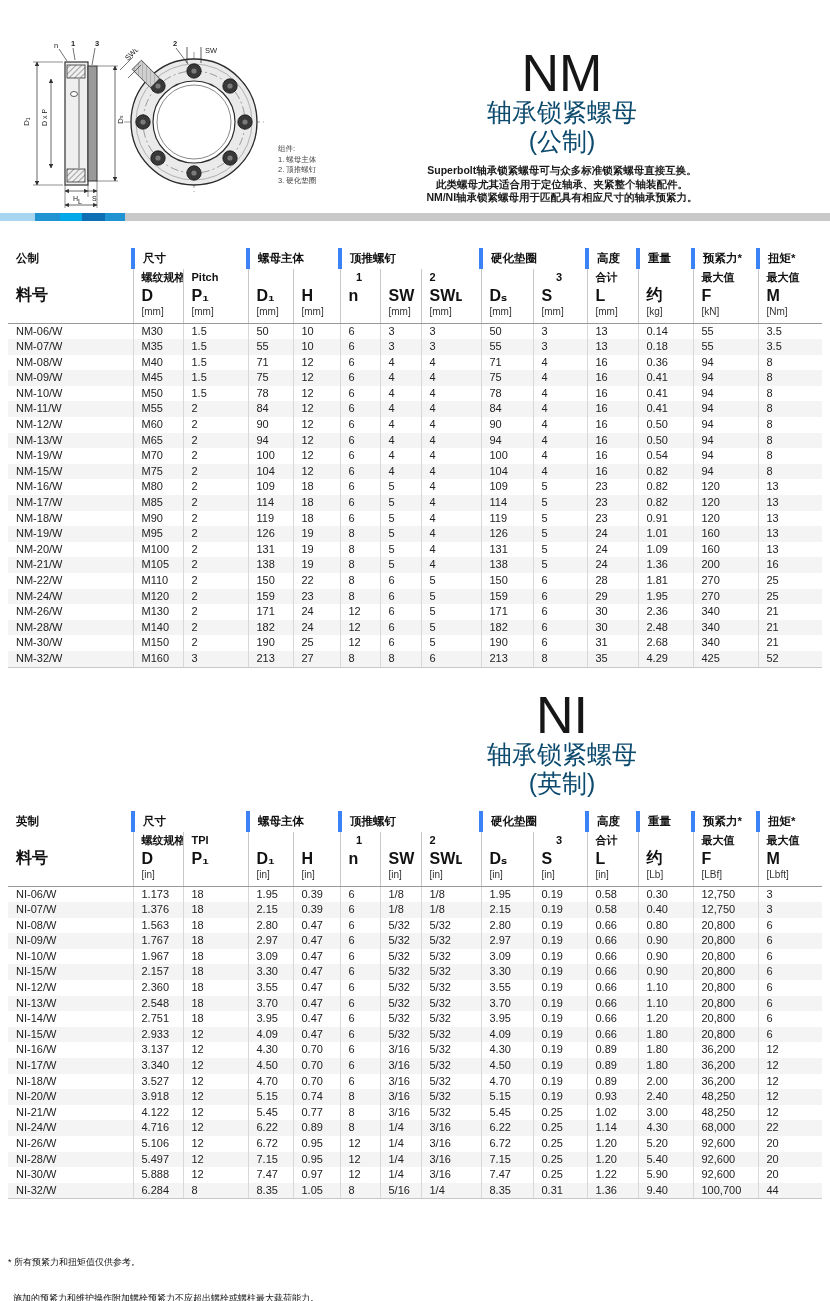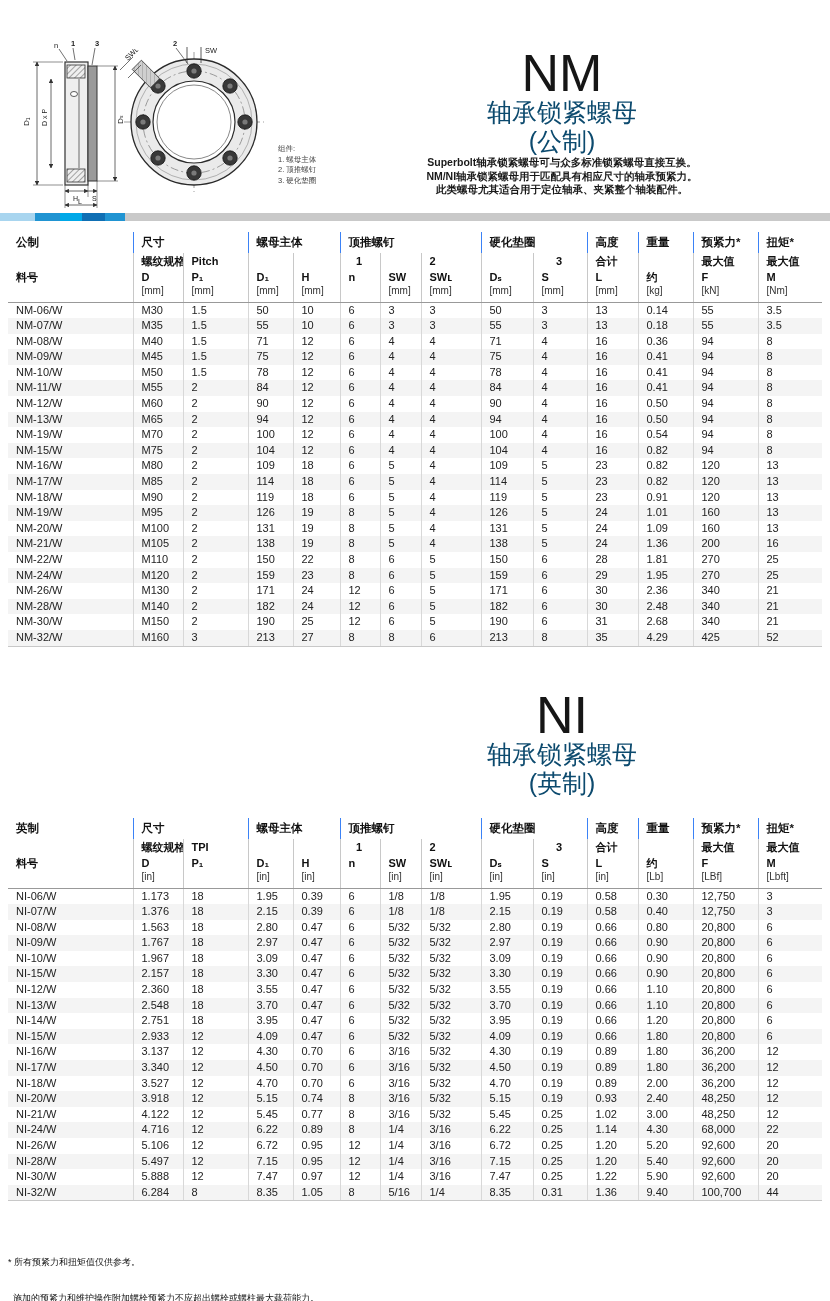--- a/index.html
+++ b/index.html
@@ -5,41 +5,41 @@
   html,body{margin:0;padding:0;background:#fff;}
   .page{position:relative;width:830px;height:1301px;background:#fff;overflow:hidden;
         font-family:"Liberation Sans","DejaVu Sans",sans-serif;color:#111;}
 
   
   .title-block{position:absolute;right:8px;width:520px;text-align:center;}
   .nm-block{top:48px;}
   .ni-block{top:690px;}
   .big-title{font-size:52px;font-weight:200;line-height:50px;color:#161616;}
   .sub-title{font-size:25px;font-weight:300;line-height:29px;color:#0c4a6e;}
-  .desc{font-size:10.5px;font-weight:600;line-height:13.5px;color:#1a1a1a;}
+  .desc{margin-top:8px;font-size:10.5px;font-weight:600;line-height:13.5px;color:#1a1a1a;}
 
   
   .color-bar{position:absolute;left:0;top:213px;width:830px;height:8px;display:flex;}
 
   
   .components{position:absolute;left:278px;top:96px;font-size:7.5px;line-height:10.5px;color:#444;margin-top:48px;}
 
   
   .drawing{position:absolute;left:16px;top:34px;}
   .drawing text{font-family:"Liberation Sans","DejaVu Sans",sans-serif;fill:#222;}
 
   
-  .spec-table{position:absolute;left:8px;border-collapse:collapse;table-layout:fixed;width:814px;}
+  .spec-table{position:absolute;left:8px;border-collapse:collapse;table-layout:fixed;width:814px;margin-top:16px;}
   .t-nm{top:232px;}
-  .t-ni{top:818px;}
+  .t-ni{top:795px;}
   .spec-table th,.spec-table td{box-sizing:border-box;text-align:left;font-weight:400;
       padding:0 2px 0 8px;white-space:nowrap;overflow:hidden;}
-  .spec-table .hrow1 th{height:21px;font-size:11.5px;font-weight:700;vertical-align:middle;border-left:1px solid #3b82f6;}
+  .spec-table .hrow1 th{height:21px;font-size:11.5px;font-weight:700;vertical-align:middle;border-left:4px solid #3b82f6;}
   .spec-table .hrow2 th{height:16px;font-size:11px;font-weight:700;border-left:1px solid #c8c8c8;}
-  .spec-table .hrow3 th{height:16px;font-size:11px;font-weight:700;border-left:1px solid #c8c8c8;}
+  .spec-table .hrow3 th{height:16px;font-size:16px;font-weight:700;border-left:1px solid #c8c8c8;}
   .spec-table .hrow4 th{height:17px;font-size:10px;font-weight:400;color:#333;vertical-align:top;
       border-left:1px solid #c8c8c8;border-bottom:1px solid #999;}
   .spec-table th:first-child,.spec-table td:first-child{border-left:none;}
   .spec-table tbody td{height:15.6px;font-size:11px;color:#222;border-left:1px solid #d8d8d8;line-height:15.6px;}
   .spec-table tbody tr:nth-child(even) td{background:#f4f4f4;}
   .spec-table tbody tr:last-child td{border-bottom:1px solid #c8c8c8;}
 
   
   .footnotes{position:absolute;left:8px;top:1232px;font-size:9px;line-height:12px;color:#111;white-space:pre;}
 </style>
@@ -164,22 +164,22 @@
     <div>2. 顶推螺钉</div>
     <div>3. 硬化垫圈</div>
   </div>
 
   <div class="title-block nm-block">
     <div class="big-title">NM</div>
     <div class="sub-title">轴承锁紧螺母</div>
     <div class="sub-title">(公制)</div>
     <div class="desc">
       <div>Superbolt轴承锁紧螺母可与众多标准锁紧螺母直接互换。</div>
+      <div>此类螺母尤其适合用于定位轴承、夹紧整个轴装配件。</div>
       <div>NM/NI轴承锁紧螺母用于匹配具有相应尺寸的轴承预紧力。</div>
-      <div>此类螺母尤其适合用于定位轴承、夹紧整个轴装配件。</div>
     </div>
   </div>
 
   <div class="color-bar">
       <div style="height: 100%; width: 35px; background: rgb(168, 213, 239);"></div>
       <div style="height: 100%; width: 25px; background: rgb(32, 148, 210);"></div>
       <div style="height: 100%; width: 22px; background: rgb(0, 168, 232);"></div>
       <div style="height: 100%; width: 23px; background: rgb(15, 111, 180);"></div>
       <div style="height: 100%; width: 20px; background: rgb(32, 148, 210);"></div>
       <div style="height: 100%; width: 705px; background: rgb(201, 201, 201);"></div>

